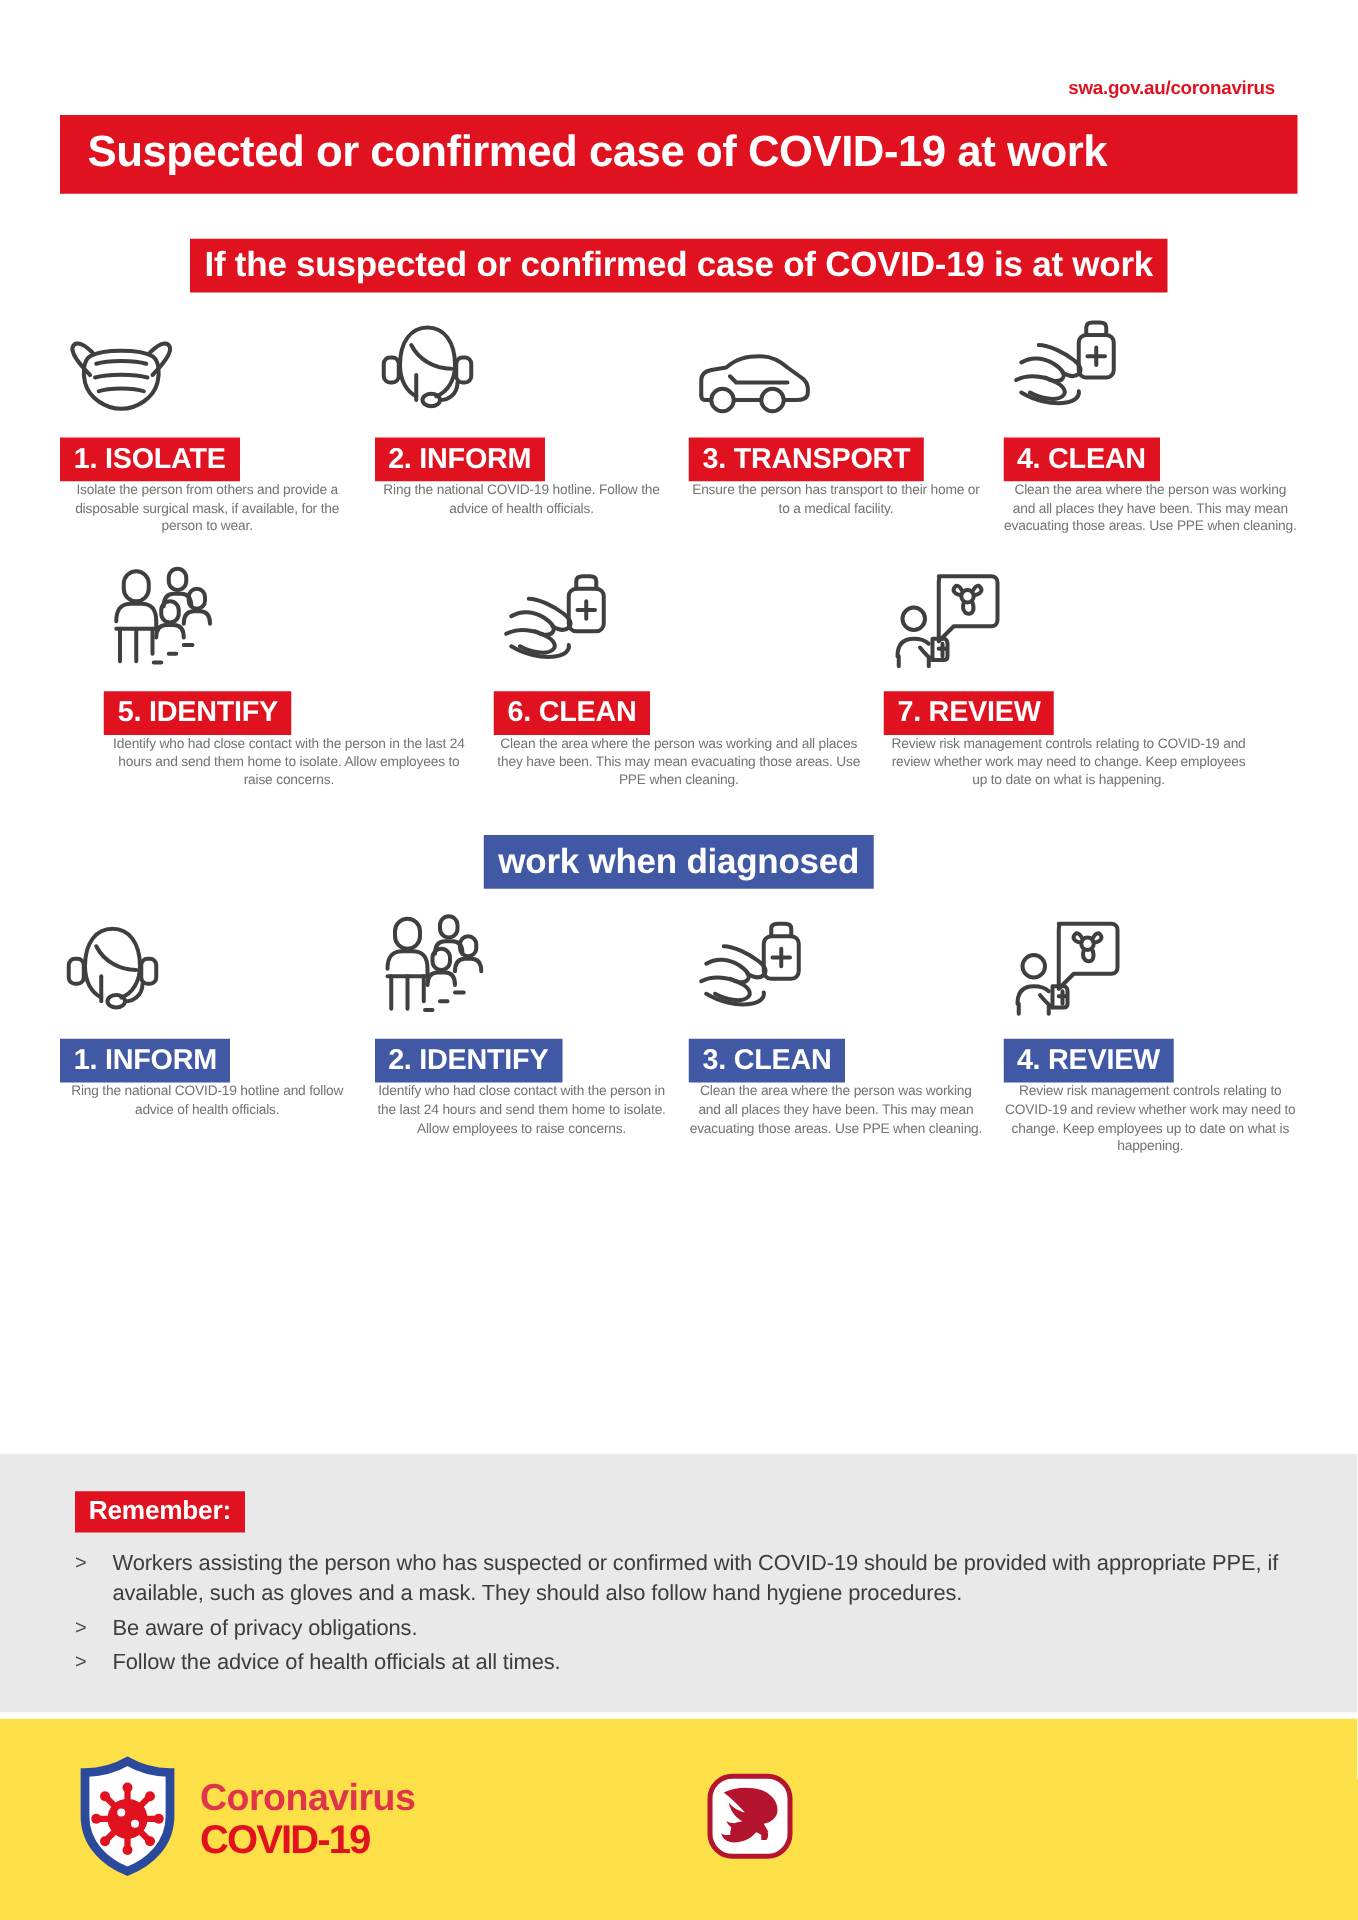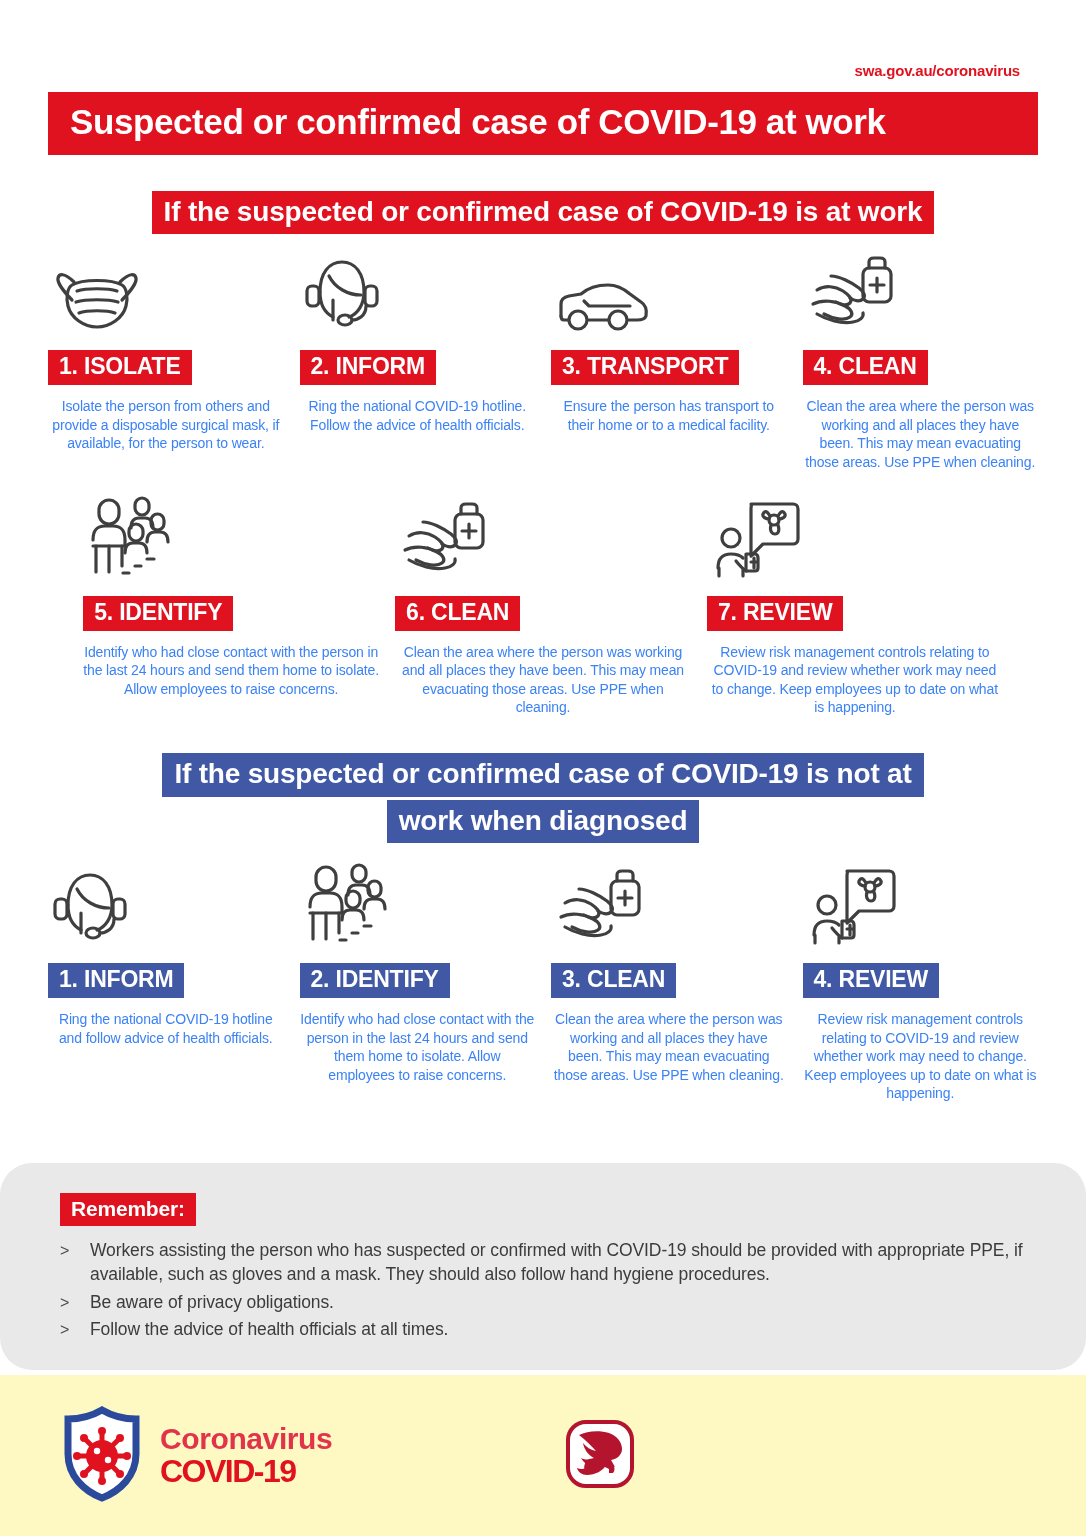--- a/index.html
+++ b/index.html
@@ -89,38 +89,36 @@
     font-weight: bold;
     letter-spacing: -0.2px;
     padding: 3px 11px 5px 11px;
     margin-top: 16px;
     white-space: nowrap;
   }
   .step-badge.red  { background: #e1121f; }
   .step-badge.blue { background: #4159a4; }
 
   .step-text {
-    margin-top: 12px;
-    font-size: 14px;
+    font-size: 11px;
     line-height: 1.33;
     text-align: center;
-    color: #3b82f6;
+    color: #737373;
     letter-spacing: -0.15px;
   }
 
   
   .remember {
     position: absolute;
     left: 0;
     right: 0;
     top: 1163px;
     height: 207px;
     background: #e9e9e9;
     padding: 30px 60px 0 60px;
-    border-radius: 32px;
   }
   .remember-badge {
     display: inline-block;
     background: #e1121f;
     color: #ffffff;
     font-size: 21px;
     font-weight: bold;
     padding: 4px 11px 5px 11px;
     letter-spacing: -0.2px;
   }
@@ -142,21 +140,21 @@
     line-height: 1.45;
   }
 
   
   .footer {
     position: absolute;
     left: 0;
     right: 0;
     top: 1375px;
     height: 161px;
-    background: #fef9c3;
+    background: #fde047;
     display: flex;
     align-items: center;
     padding: 0 60px;
   }
   .logo-cv { display: flex; align-items: center; gap: 16px; }
   .logo-cv-text { line-height: 0.95; }
   .logo-cv-text .l1 {
     font-size: 30px;
     font-weight: bold;
     color: #e1344a;
@@ -313,21 +311,20 @@
         <path d="M47 60 L47 70 M44 64 L50 64"></path>
       </svg>
     </div>
     <div class="step-badge red">7. REVIEW</div>
     <div class="step-text">Review risk management controls relating to COVID-19 and review whether work may need to change. Keep employees up to date on what is happening.</div>
   </div>
 
 </div>
 
 <div class="section-heading blue">
-  <span class="hl">If the suspected or confirmed case of COVID-19 is not at</span>
   <div class="line2">
     <span class="hl">work when diagnosed</span>
   </div>
 </div>
 
 <div class="steps bluerow">
 
   <div class="step">
     <div class="step-icon">
       <svg width="84" height="80" viewBox="0 0 84 80" fill="none" stroke="#3f3f3f" stroke-width="3.2" stroke-linecap="round" stroke-linejoin="round">

